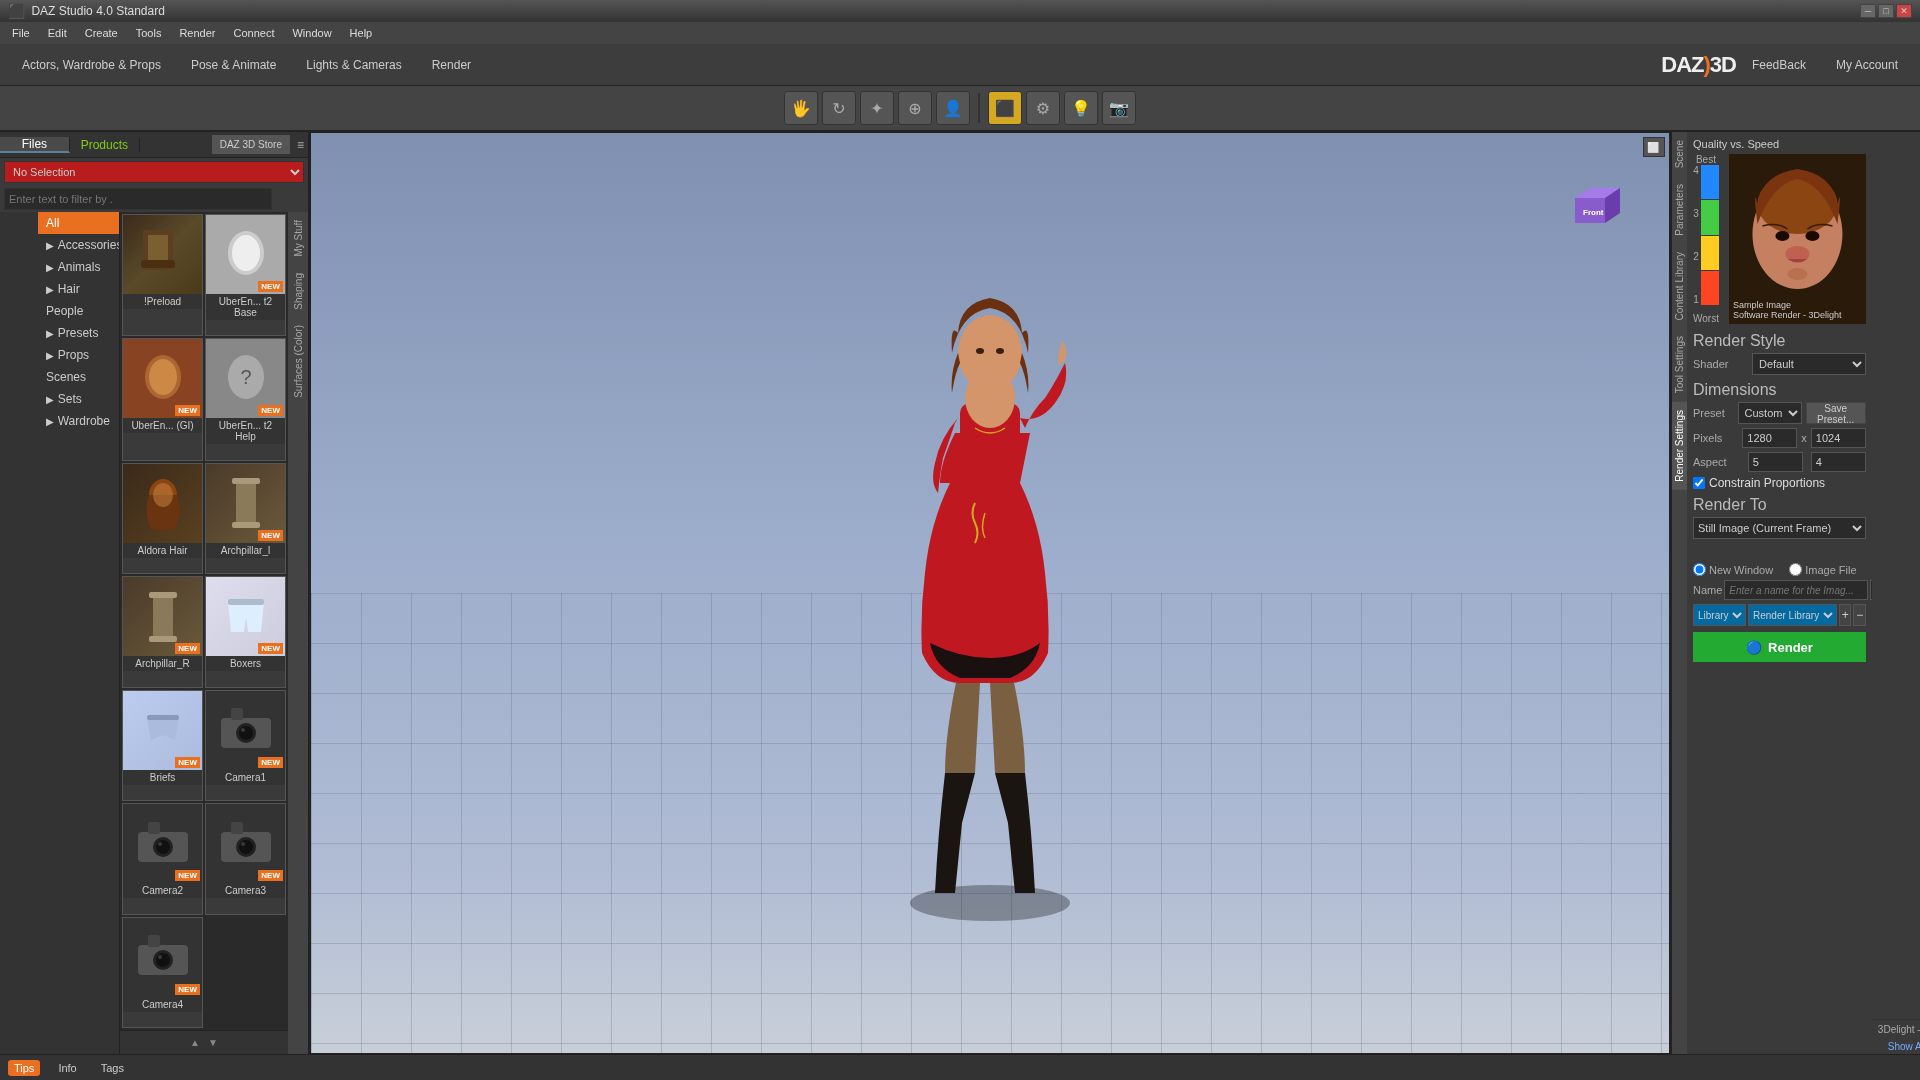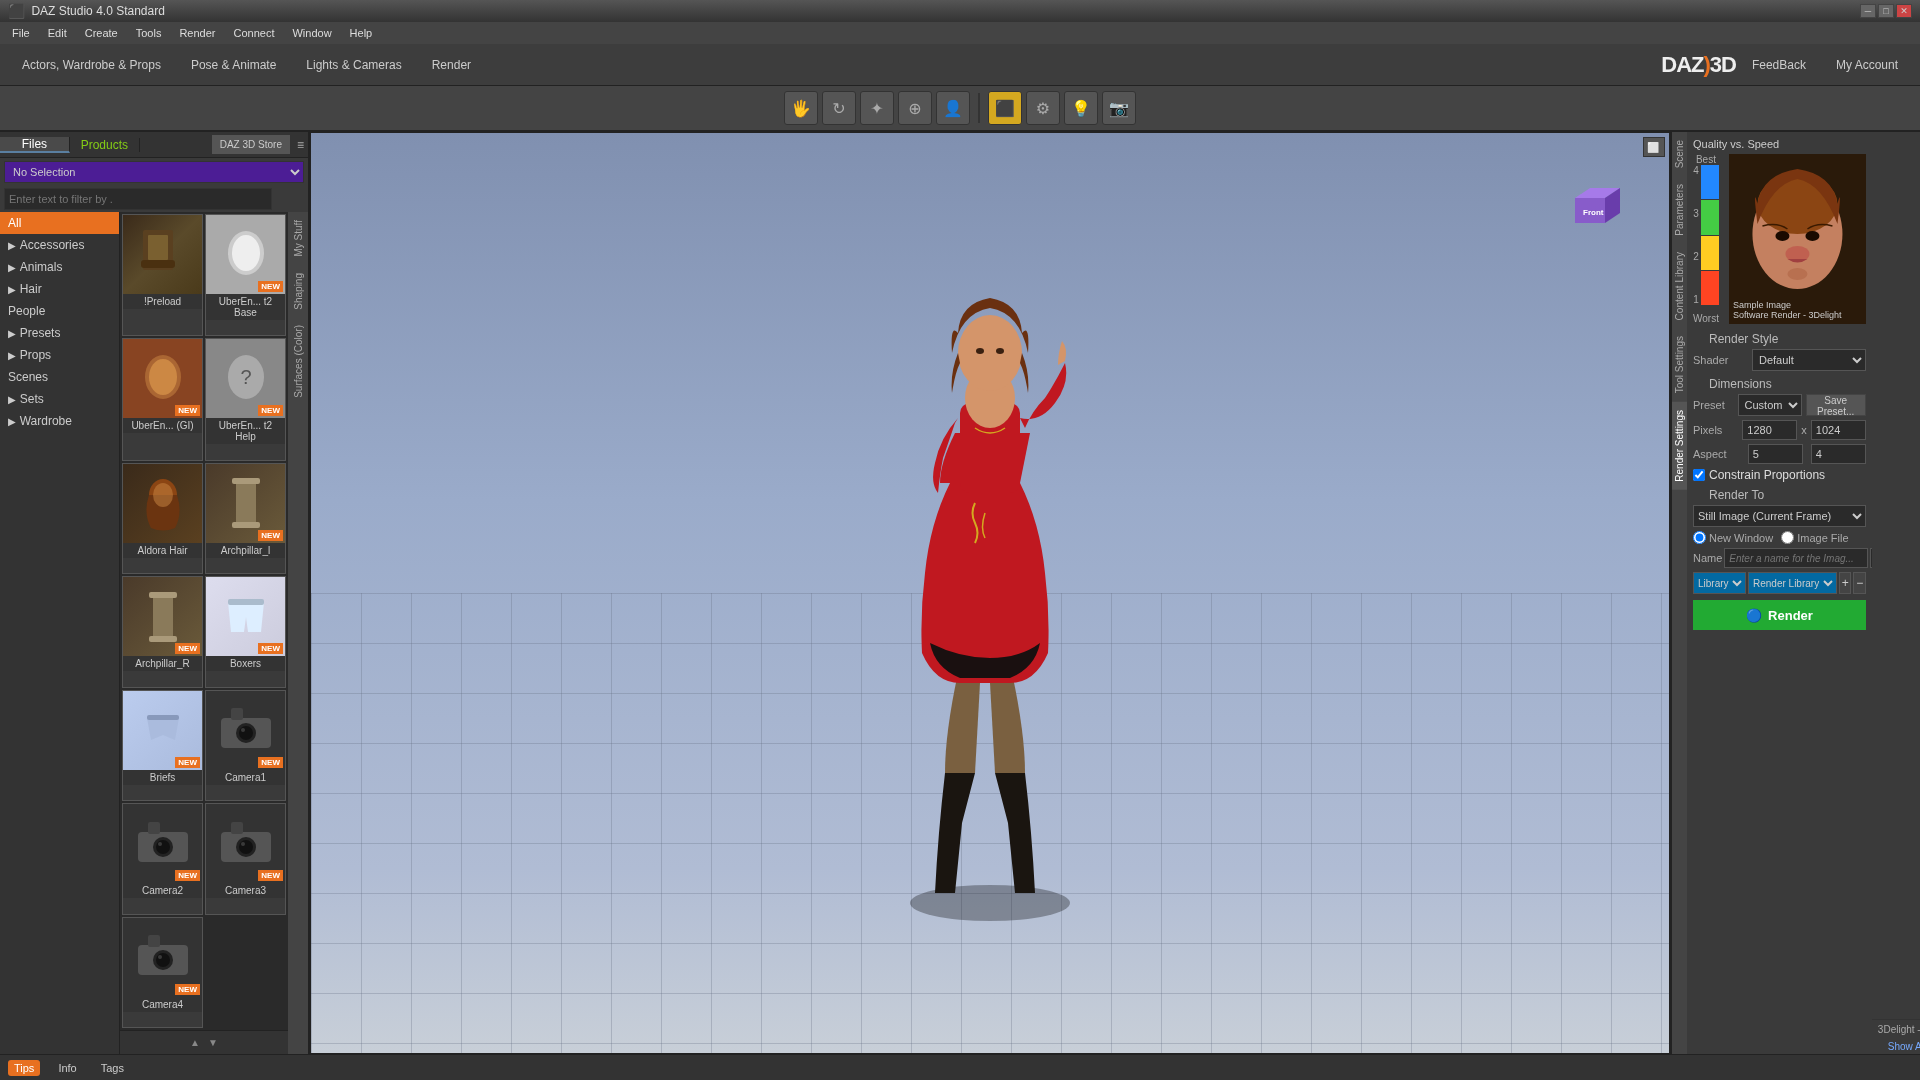--- a/index.html
+++ b/index.html
@@ -29,28 +29,28 @@
     
     #main { display: flex; width: 100%; height: calc(1080px - 22px - 22px - 42px - 46px - 26px); }
 
     
     #left-panel { width: 310px; background: #3a3a3a; border-right: 2px solid #222; display: flex; flex-direction: column; }
     .left-tab { flex: 1; display: flex; align-items: center; justify-content: center; font-size: 12px; cursor: pointer; color: #84cc16; border-right: 1px solid #222; }
     .left-tab.active { background: #4a4a4a; color: white; border-bottom: 2px solid #5a7fa0; }
     #daz-store-btn { font-size: 10px; padding: 4px 8px; background: #555; color: #ccc; border: 1px solid #333; cursor: pointer; align-self: center; margin: 2px; }
 
     #filter-row { display: flex; align-items: center; height: 28px; padding: 2px 4px; gap: 4px; background: #3a3a3a; }
-    #filter-select { height: 22px; background: #4c1d95; color: #ccc; border: 1px solid #333; font-size: 11px; padding: 0 4px; flex: 1; cursor: pointer; }
+    #filter-select { height: 22px; background: #b91c1c; color: #ccc; border: 1px solid #333; font-size: 11px; padding: 0 4px; flex: 1; cursor: pointer; }
     #filter-input-row { display: flex; align-items: center; height: 26px; padding: 2px 4px; gap: 4px; background: #3a3a3a; }
     #filter-input { flex: 1; height: 22px; background: #2a2a2a; color: #aaa; border: 1px solid #333; font-size: 11px; padding: 0 4px; }
     #filter-count { font-size: 11px; color: #aaa; white-space: nowrap; margin-top: 44px; }
 
     
     #category-list { width: 100%; }
-    .cat-item { padding: 4px 8px; cursor: pointer; font-size: 12px; color: #ccc; display: flex; align-items: center; gap: 4px; }
+    .cat-item { padding: 4px 8px; cursor: pointer; font-size: 12px; color: #ccc; display: flex; align-items: center; gap: 4px; margin-left: 38px; }
     .cat-item.active { background: #e87020; color: white; }
     .cat-arrow { font-size: 10px; }
 
     
     #content-area { display: flex; flex: 1; }
     #sidebar-labels { width: 20px; background: #444; display: flex; flex-direction: column; align-items: center; }
     .sidebar-label { writing-mode: vertical-rl; transform: rotate(180deg); font-size: 10px; color: #aaa; padding: 8px 2px; cursor: pointer; }
 
     #file-grid-container { flex: 1; overflow: hidden; display: flex; flex-direction: column; }
     #file-grid { display: grid; grid-template-columns: repeat(2, 1fr); gap: 2px; padding: 2px; overflow-y: auto; flex: 1; background: #2a2a2a; }
@@ -74,30 +74,30 @@
     #right-panel-inner { flex: 1; padding: 6px; overflow-y: auto; }
 
     
     #quality-section { margin-bottom: 8px; }
     #quality-title { font-size: 11px; color: #ccc; margin-bottom: 4px; }
     #quality-container { display: flex; gap: 6px; }
     #preview-img { flex: 1; background: #555; height: 160px; position: relative; overflow: hidden; }
     #preview-sample { position: absolute; bottom: 4px; left: 4px; font-size: 9px; color: #ccc; }
 
     
-    .section-label { font-size: 12px; color: #bbb; margin: 6px 0 3px 16px; }
+    .section-label { font-size: 16px; color: #bbb; margin: 6px 0 3px 0; }
     .form-row { display: flex; align-items: center; margin-bottom: 4px; gap: 4px; }
     .form-label { font-size: 11px; color: #aaa; width: 55px; }
     .form-input { flex: 1; height: 20px; background: #2a2a2a; color: #ccc; border: 1px solid #555; font-size: 11px; padding: 0 4px; }
     .form-select { flex: 1; height: 22px; background: #2a2a2a; color: #ccc; border: 1px solid #555; font-size: 11px; padding: 0 2px; cursor: pointer; }
     .form-btn { height: 22px; padding: 0 6px; background: #555; color: #ccc; border: 1px solid #444; font-size: 10px; cursor: pointer; }
     .form-x { color: #aaa; font-size: 11px; }
 
     .render-to-select { width: 100%; height: 22px; background: #2a2a2a; color: #ccc; border: 1px solid #555; font-size: 11px; margin-bottom: 4px; }
-    .radio-row { display: flex; gap: 8px; margin-bottom: 4px; }
+    .radio-row { display: flex; gap: 16px; margin-bottom: 4px; margin-top: 20px; }
     .radio-label { font-size: 11px; color: #aaa; display: flex; align-items: center; gap: 3px; }
 
     #render-btn { width: 100%; height: 30px; background: #22aa33; color: white; border: none; font-size: 13px; font-weight: bold; cursor: pointer; display: flex; align-items: center; justify-content: center; gap: 6px; margin-top: 6px; }
 
     .constrain-row { display: flex; align-items: center; gap: 4px; margin-bottom: 4px; }
     .constrain-check { width: 12px; height: 12px; }
 
     #render-footer { font-size: 10px; color: #aaa; padding: 4px 6px; border-top: 1px solid #333; }
     #show-advanced { font-size: 10px; color: #7af; cursor: pointer; text-align: right; padding: 2px 6px; }
 

